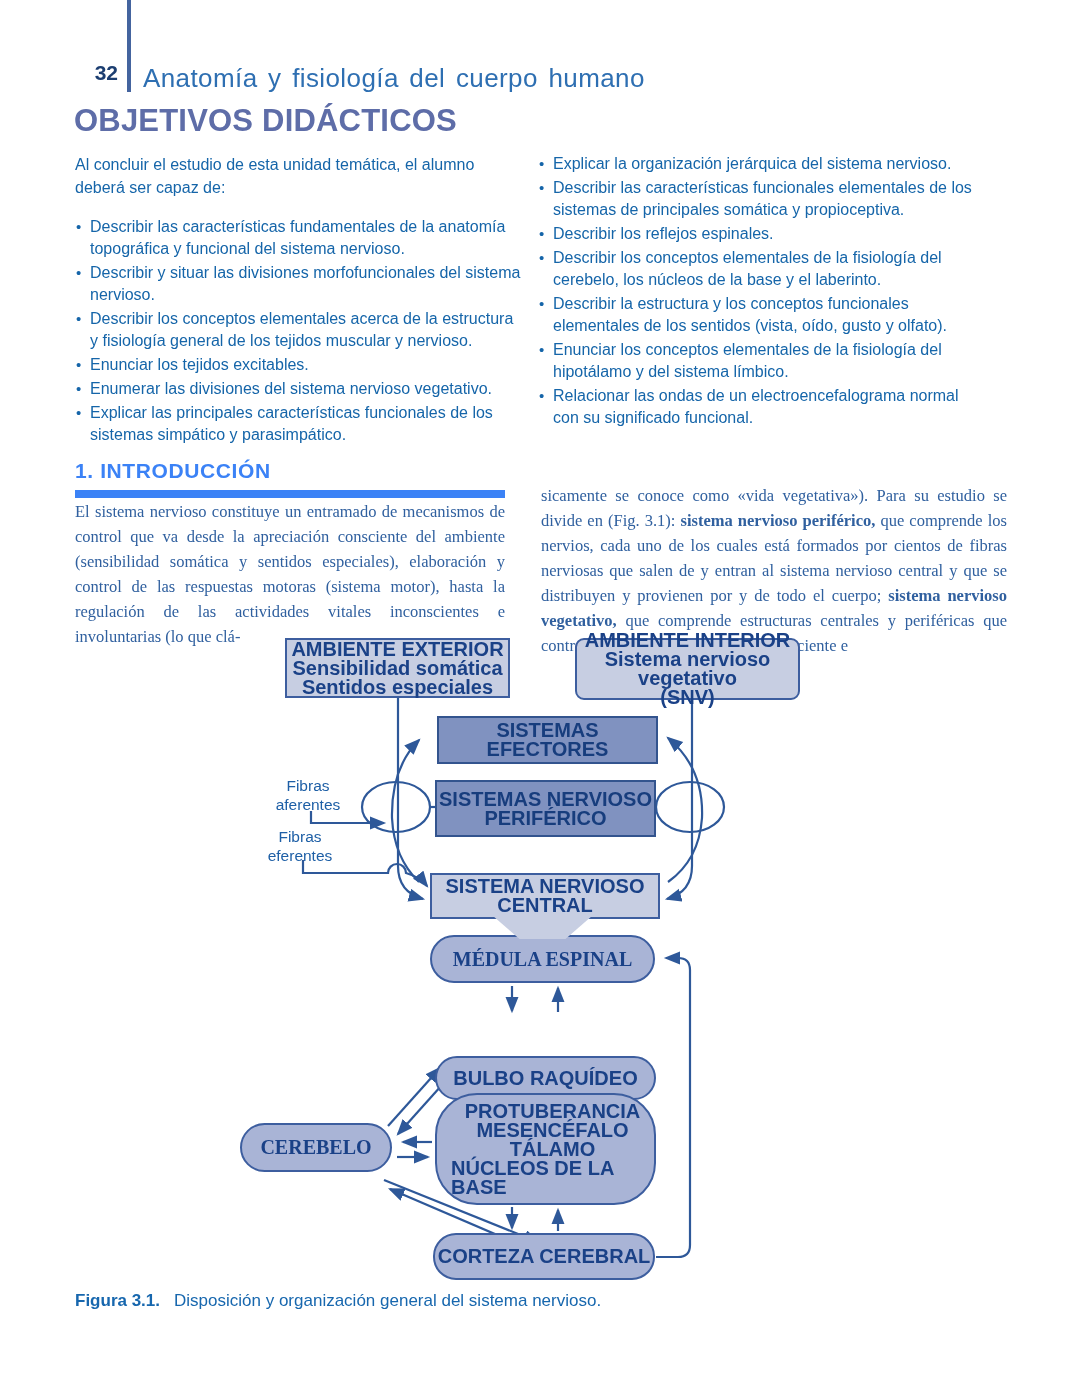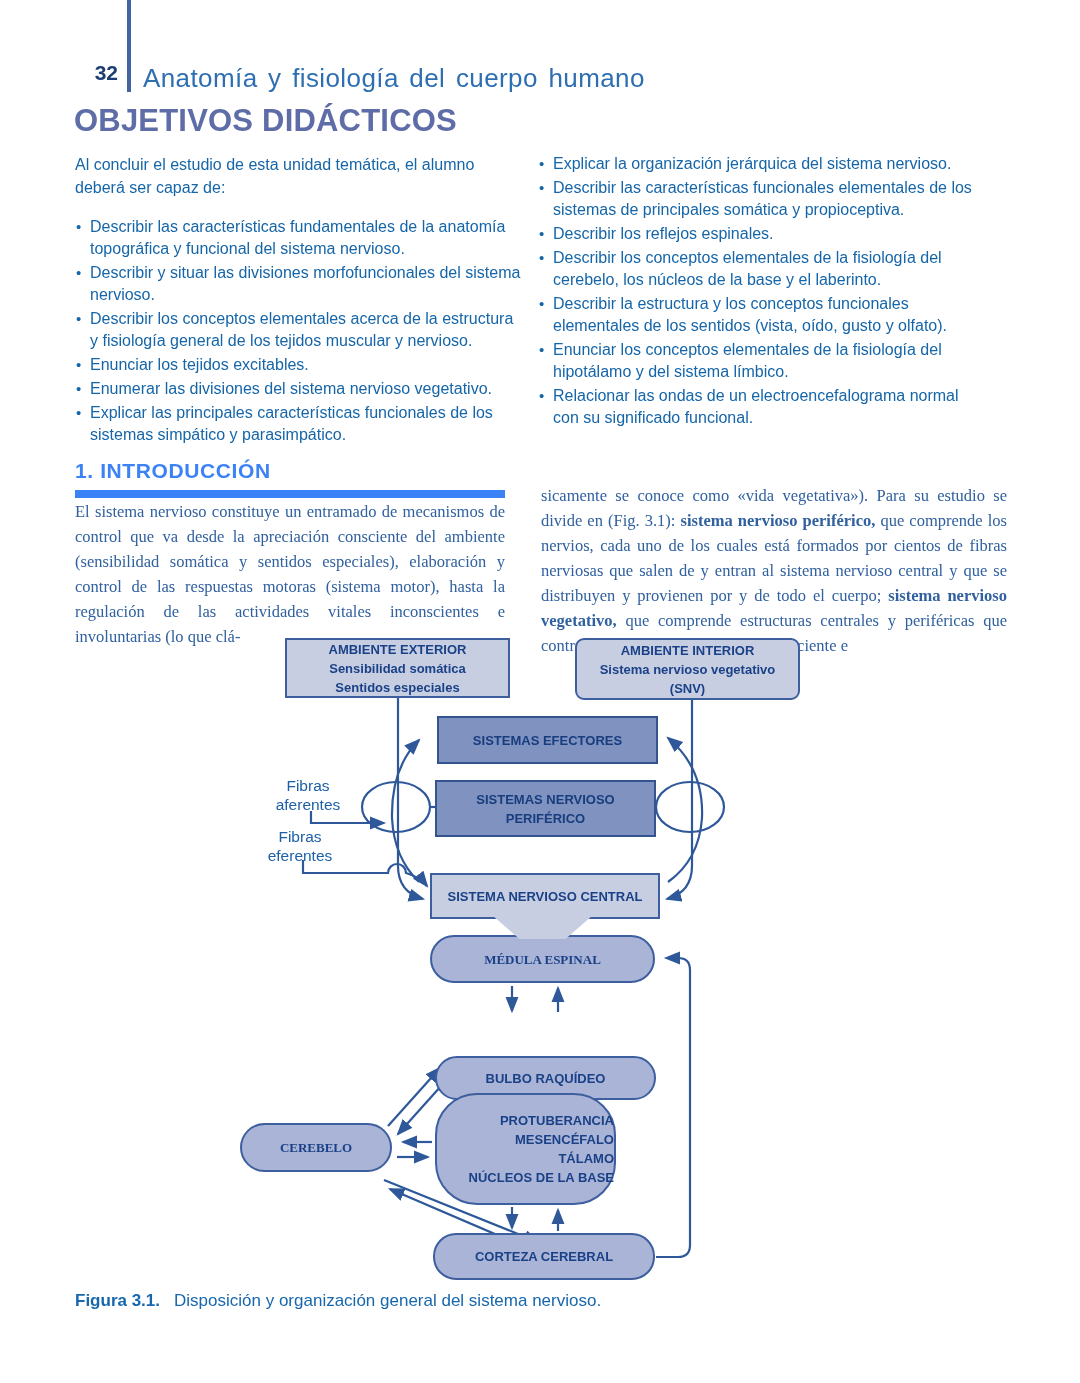--- a/index.html
+++ b/index.html
@@ -26,36 +26,36 @@
   .serif-p{font-family:"Liberation Serif",serif;font-size:16.5px;line-height:25px;color:#30609f;
            text-align:justify;margin:0;}
   #intro-left{position:absolute;left:75px;top:499px;width:430px;}
   #intro-right{position:absolute;left:541px;top:483px;width:466px;}
   #intro-right b{font-weight:bold;}
   
   #fig{position:absolute;left:0;top:630px;width:1080px;height:660px;}
   #fig svg{position:absolute;left:0;top:0;z-index:1;}
   .dbox{position:absolute;z-index:2;display:flex;flex-direction:column;align-items:center;
         justify-content:center;text-align:center;font-weight:bold;color:#1a4187;
-        font-size:13px;line-height:19px;border:2px solid #3d5e9f;box-sizing:border-box;}
+        font-size:20px;line-height:19px;border:2px solid #3d5e9f;box-sizing:border-box;}
   .fill-light{background:#c7cee2;}
   .fill-dark{background:#8092c0;border-color:#33548e;color:#173d7d;}
   .fill-mid{background:#a9b4d6;}
   .pill{border-radius:25px;font-family:Liberation Serif, serif;}
   #bx-ae{left:285px;top:8px;width:225px;height:60px;}
   #bx-ai{left:575px;top:8px;width:225px;height:62px;border-radius:9px;}
   #bx-ef{left:437px;top:86px;width:221px;height:48px;}
   #bx-snp{left:435px;top:150px;width:221px;height:57px;}
   #bx-snc{left:430px;top:243px;width:230px;height:46px;}
   #funnel{position:absolute;left:485px;top:287px;width:115px;height:22px;background:#c7cee2;z-index:3;
           clip-path:polygon(8% 0,92% 0,70% 100%,30% 100%);}
   #bx-med{left:430px;top:305px;width:225px;height:48px;}
   #bx-bul{left:435px;top:388px;width:221px;height:44px;border-radius:22px;margin-top:38px;}
-  #bx-pro{left:435px;top:463px;width:181px;height:112px;border-radius:42px;
-          align-items:flex-end;padding-left:27px;text-align:left;}
+  #bx-pro{left:435px;top:463px;width:221px;height:112px;border-radius:42px;
+          align-items:center;padding-left:14px;text-align:left;}
   #bx-cer{left:240px;top:493px;width:152px;height:49px;}
   #bx-cor{left:433px;top:603px;width:222px;height:47px;border-radius:23px;}
   .flbl{position:absolute;z-index:2;width:112px;text-align:center;font-size:15.5px;
         line-height:19px;color:#1e5fa6;}
   #lbl-af{left:252px;top:146px;}
   #lbl-ef{left:244px;top:197px;}
   
   #caption{position:absolute;left:75px;top:1291px;font-size:17px;color:#1767ae;}
   #caption .cl{font-weight:bold;margin-right:14px;}
 </style>

